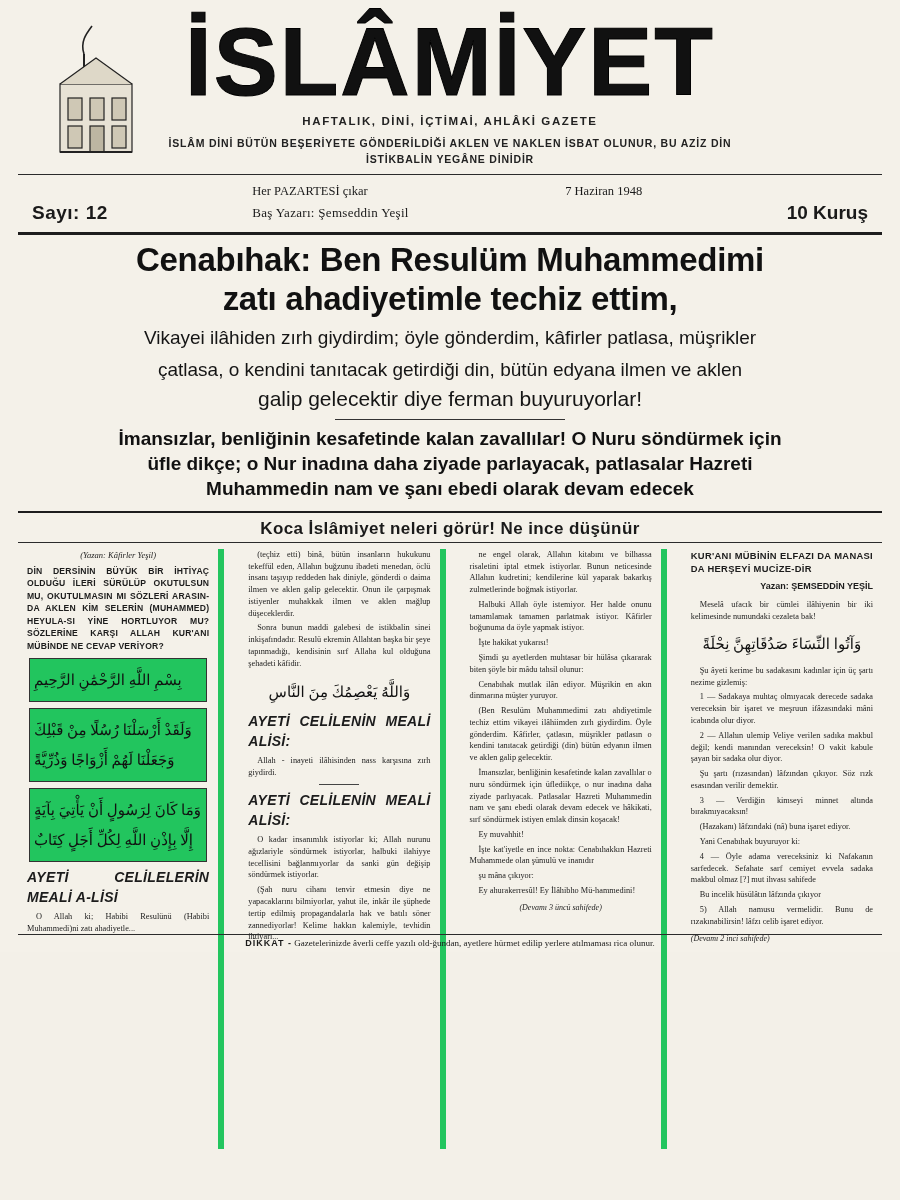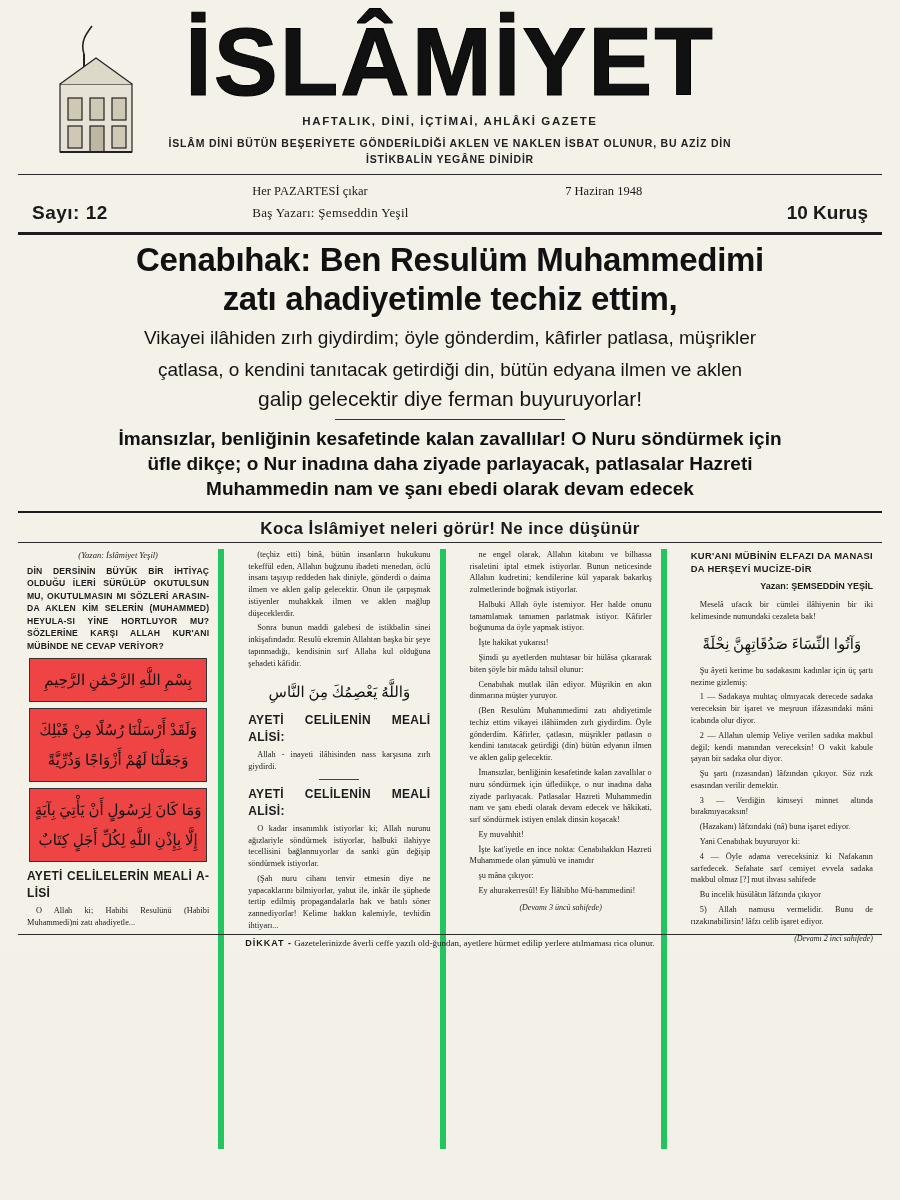--- a/index.html
+++ b/index.html
@@ -214,50 +214,51 @@
     font-size: 9.4px;
     line-height: 1.4;
     letter-spacing: 0.3px;
     margin-bottom: 5px;
   }
   .p { margin: 0 0 3px 0; text-indent: 9px; }
   .arabic-block {
     border: 1px solid #333;
     padding: 6px 4px;
     margin: 6px 2px;
-    text-align: center;
+    text-align: left;
     direction: rtl;
     font-size: 15px;
     line-height: 2.0;
     color: #111;
-    background: #ef4444;
+    background: #22c55e;
   }
   .arabic-plain {
     text-align: center;
     direction: rtl;
     font-size: 15px;
     line-height: 1.9;
     margin: 8px 0 6px 0;
     color: #111;
   }
   .sub-head {
     font-family: "Liberation Sans", sans-serif;
     font-weight: bold;
-    font-size: 12px;
+    font-size: 14px;
     letter-spacing: 0.3px;
     margin: 6px 0 3px 0;
+    font-style: italic;
   }
   .mini-sep {
     width: 40px;
     margin: 6px auto;
     border: 0;
     border-top: 1px solid #444;
   }
   .cont {
-    text-align: right;
+    text-align: left;
     font-size: 8px;
     font-style: italic;
     margin-top: 5px;
   }
   .cont-center { text-align: center; }
   
   .footer {
     position: absolute;
     left: 18px;
     right: 18px;
@@ -330,21 +331,21 @@
   </div>
 
   <hr class="rule-after-head">
 
   <div class="section-title">Koca  İslâmiyet neleri görür! Ne ince düşünür</div>
   <hr class="rule-cols">
 
   <div class="columns">
 
     <div class="col">
-      <div class="byline">(Yazan: İslâmiyet Yeşil)</div>
+      <div class="byline">(Yazan: Kâfirler Yeşil)</div>
       <div class="lead">DİN DERSİNİN BÜYÜK BİR İHTİYAÇ OLDUĞU İLERİ SÜRÜLÜP OKUTULSUN MU, OKUTULMASIN MI SÖZLERİ ARASIN-DA AKLEN KİM SELERİN (MUHAMMED) HEYULA-SI YİNE HORTLUYOR MU? SÖZLERİNE KARŞI ALLAH KUR'ANI MÜBİNDE NE CEVAP VERİYOR?</div>
       <div class="arabic-block">بِسْمِ اللَّهِ الرَّحْمَٰنِ الرَّحِيمِ</div>
       <div class="arabic-block">وَلَقَدْ أَرْسَلْنَا رُسُلًا مِنْ قَبْلِكَ وَجَعَلْنَا لَهُمْ أَزْوَاجًا وَذُرِّيَّةً</div>
       <div class="arabic-block">وَمَا كَانَ لِرَسُولٍ أَنْ يَأْتِيَ بِآيَةٍ إِلَّا بِإِذْنِ اللَّهِ لِكُلِّ أَجَلٍ كِتَابٌ</div>
       <div class="sub-head">AYETİ CELİLELERİN MEALİ A-LİSİ</div>
       <div class="p">O Allah ki; Habibi Resulünü (Habibi Muhammedi)ni zatı ahadiyetle...</div>
     </div>
 
     <div class="col">
       <div class="p">(teçhiz etti) binâ, bütün insanların hukukunu tekeffül eden, Allahın buğzunu ibadeti menedan, öclü insanı taşıyıp reddeden hak diniyle, gönderdi o daima ilmen ve aklen galip gelecektir. Onun ile çarpışmak istiyenler muhakkak ilmen ve aklen mağlup düşeceklerdir.</div>

